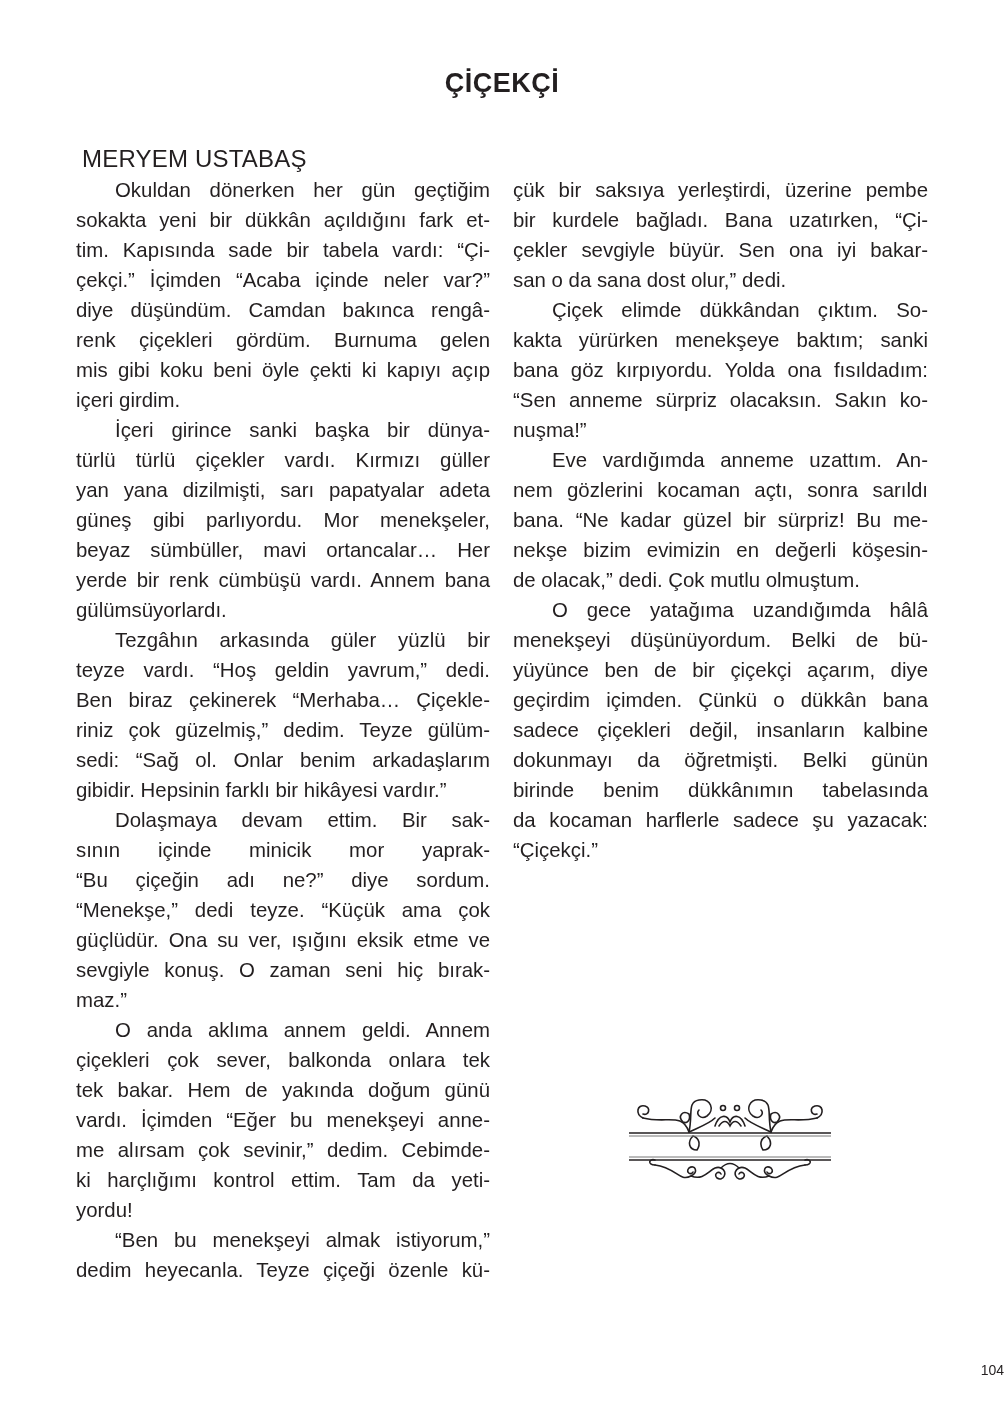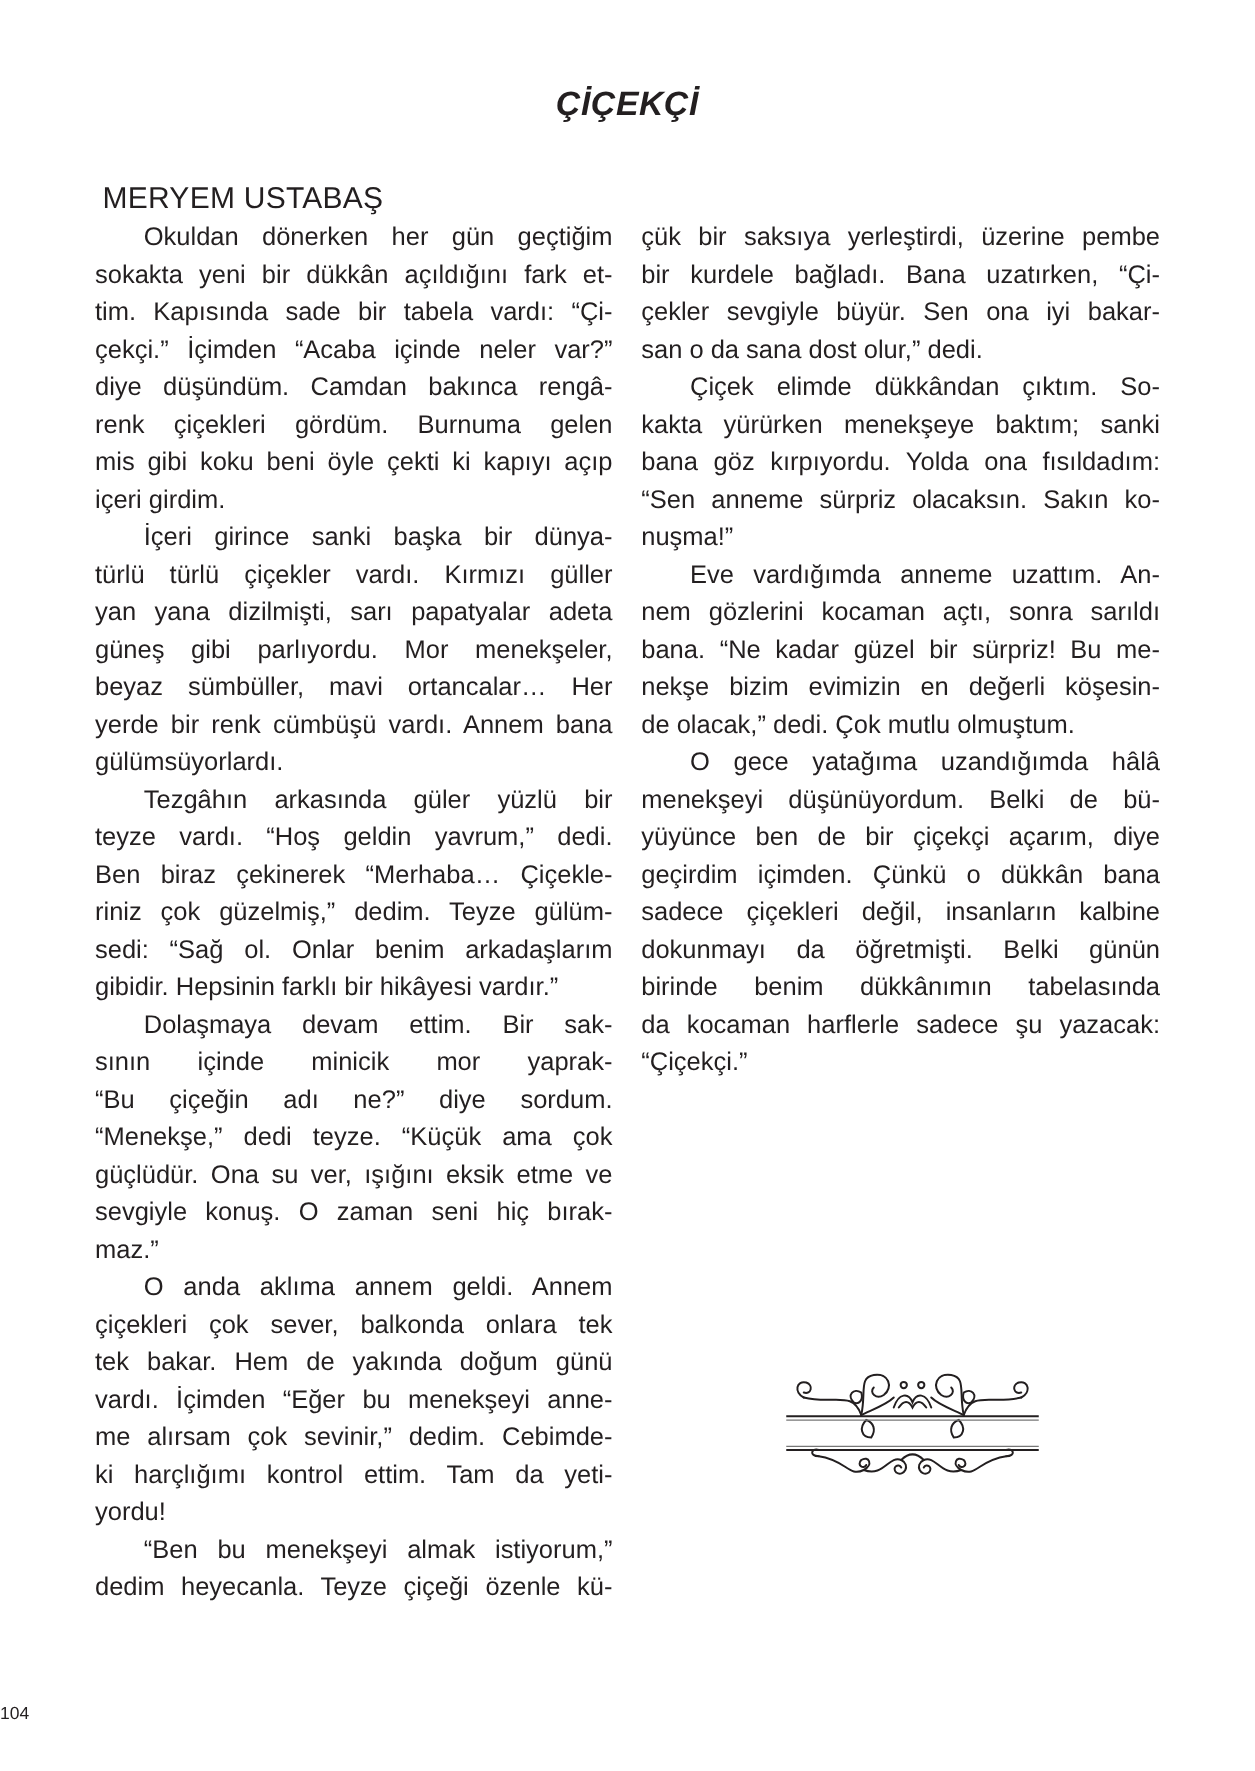--- a/index.html
+++ b/index.html
@@ -9,28 +9,28 @@
            font-size: 27px; font-weight: bold; letter-spacing: 0.5px; color: #231f20; }
   .author { position: absolute; top: 145px; left: 82px; font-size: 24px; letter-spacing: 0.2px; }
   .col { position: absolute; top: 175px; font-size: 20.4px; line-height: 30px;
          text-align: justify; hyphens: none; }
   .col.left { left: 76px; width: 414px; }
   .col.right { left: 513px; width: 415px; }
   .line { display: block; text-align: justify; text-align-last: justify; white-space: nowrap; height: 30px; }
   .line.last { text-align-last: left; }
   .indent { padding-left: 39px; }
   .ornament { position: absolute; left: 627px; top: 1088px; width: 206px; height: 100px; }
-  .page-number { position: absolute; top: 1362px; left: 0; width: 1004px; text-align: left;
+  .page-number { position: absolute; top: 1362px; left: 0; width: 1004px; text-align: right;
                  font-size: 14px; color: #231f20; }
 </style>
 </head>
 <body>
 
 <div>
-  <h1 class="title" style="margin:0;font-style:italic;">ÇİÇEKÇİ</h1>
+  <h1 class="title" style="margin:0;">ÇİÇEKÇİ</h1>
   <div class="author">MERYEM USTABAŞ</div>
 
   <div class="col left" id="col-left">
       <span class="line indent">Okuldan dönerken her gün geçtiğim</span>
       <span class="line">sokakta yeni bir dükkân açıldığını fark et-</span>
       <span class="line">tim. Kapısında sade bir tabela vardı: “Çi-</span>
       <span class="line">çekçi.” İçimden “Acaba içinde neler var?”</span>
       <span class="line">diye düşündüm. Camdan bakınca rengâ-</span>
       <span class="line">renk çiçekleri gördüm. Burnuma gelen</span>
       <span class="line">mis gibi koku beni öyle çekti ki kapıyı açıp</span>

